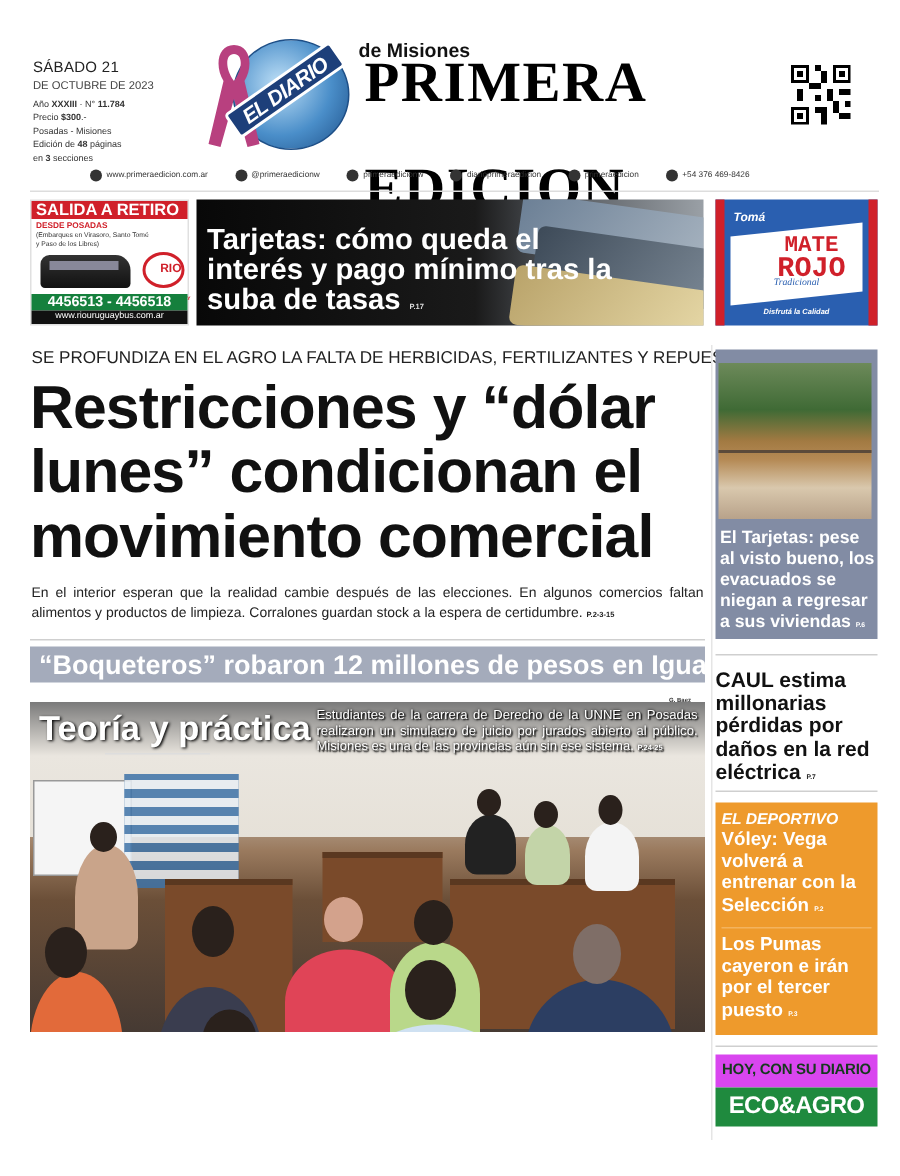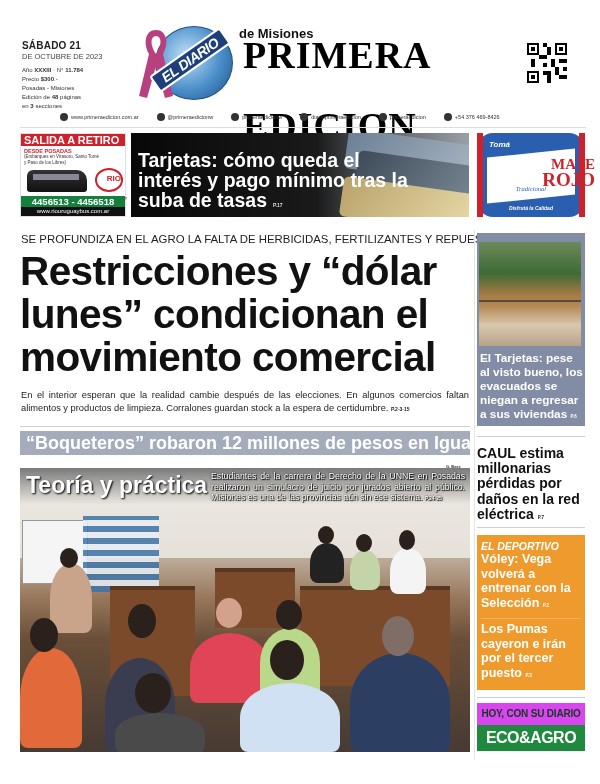--- a/index.html
+++ b/index.html
@@ -1,21 +1,21 @@
 <!DOCTYPE html>
 <html><head>
   <meta charset="utf-8">
   <style>
     * { box-sizing: border-box; margin: 0; padding: 0; }
     html, body { width: 600px; height: 784px; background: #ffffff; overflow: hidden; }
     body { font-family: "Liberation Sans", sans-serif; color: #111; position: relative; }
 
     
     .date-block { position: absolute; left: 22px; top: 40px; width: 110px; }
-    .date-day { font-weight: bold; font-size: 10px; color: #222; letter-spacing: 0.2px; }
+    .date-day { font-weight: normal; font-size: 10px; color: #222; letter-spacing: 0.2px; }
     .date-full { font-size: 7.5px; color: #444; margin-top: 1px; }
     .meta-line { font-size: 6px; color: #333; line-height: 9px; }
     .meta-line b { font-weight: bold; }
     .meta-first { margin-top: 5px; }
 
     .logo { position: absolute; left: 127px; top: 20px; width: 355px; height: 82px; }
     .ribbon { position: absolute; left: 10px; top: 6px; width: 38px; height: 74px; }
     .globe { position: absolute; left: 28px; top: 6px; width: 78px; height: 74px; border-radius: 50%;
       background: radial-gradient(circle at 40% 40%, #bfe0f7 0%, #4a8ec9 55%, #1e4f87 100%); border: 1px solid #1e4f87; }
     .globe-band { position: absolute; left: 20px; top: 30px; width: 86px; height: 20px; background: #1d3f7a;
@@ -49,47 +49,47 @@
     .ad-bus-web { position: absolute; left: 0; top: 73px; width: 104px; height: 9px; background: #111; color: #fff;
       font-size: 6px; line-height: 9px; text-align: center; }
 
     .promo-cards { position: absolute; left: 131px; top: 133px; width: 338px; height: 84px;
       background: linear-gradient(90deg, #080808 0%, #1a1a1a 55%, #4f5358 70%, #9aa0a6 100%); overflow: hidden; }
     .card-deco { position: absolute; width: 130px; height: 40px; border-radius: 5px; transform: rotate(8deg); }
     .promo-kicker { position: absolute; left: 7px; top: 6px; font-size: 9px; color: #eee; }
     .promo-title { position: absolute; left: 7px; top: 17px; width: 270px; font-weight: bold; font-size: 19.5px; line-height: 20px; color: #fff; }
     .promo-page { font-size: 5px; font-weight: bold; color: #ddd; margin-left: 6px; }
 
-    .ad-mate { position: absolute; left: 477px; top: 133px; width: 108px; height: 84px; background: #2a5fb0; border-radius: 16px; }
+    .ad-mate { position: absolute; left: 477px; top: 133px; width: 108px; height: 84px; background: #2a5fb0; }
     .ad-mate-redstripe { position: absolute; left: 0; top: 0; width: 6px; height: 84px; background: #d0202a; }
     .ad-mate-redstripe.r { left: auto; right: 0; }
     .ad-mate-toma { position: absolute; left: 12px; top: 7px; color: #fff; font-style: italic; font-weight: bold; font-size: 8px; }
     .ad-mate-banner { position: absolute; left: 10px; top: 20px; width: 88px; height: 46px; background: #fff; transform: skewY(-6deg); }
-    .ad-mate-brand { position: absolute; left: 10px; top: 20px; width: 108px; text-align: right; color: #d0202a;
-      font-family: Liberation Serif, serif; font-weight: bold; font-size: 15px; line-height: 14px; }
+    .ad-mate-brand { position: absolute; left: 10px; top: 20px; width: 108px; text-align: center; color: #d0202a;
+      font-family: Liberation Mono, monospace; font-weight: bold; font-size: 15px; line-height: 14px; }
     .ad-mate-trad { position: absolute; left: 10px; top: 52px; width: 88px; text-align: center; font-family: "Liberation Serif", serif;
       font-style: italic; font-size: 6.5px; color: #2a5fb0; }
     .ad-mate-slogan { position: absolute; left: 10px; top: 72px; width: 88px; text-align: center; color: #fff; font-size: 5px; font-style: italic; font-weight: bold; }
 
     
     .main-kicker { position: absolute; left: 21px; top: 233px; font-size: 11.4px; color: #222; letter-spacing: 0px; }
     .main-headline { position: absolute; left: 20px; top: 250px; width: 450px; font-weight: bold; font-size: 40.5px;
       line-height: 43px; color: #111; letter-spacing: -0.6px; }
     .main-summary { position: absolute; left: 21px; top: 389px; width: 448px; font-size: 9.3px; line-height: 13px; color: #222; text-align: justify; }
     .page-ref { font-size: 5px; font-weight: bold; color: #222; }
     .rule { position: absolute; height: 1px; background: #cfcfcf; }
 
     .boq-band { position: absolute; left: 20px; top: 431px; width: 450px; height: 24px; background: #a4abbb; }
     .boq-text { position: absolute; left: 6px; top: 2px; font-weight: bold; font-size: 18px; line-height: 20px; color: #fff; white-space: nowrap; }
     .boq-page { font-size: 5px; color: #fff; }
 
     .credit { position: absolute; left: 446px; top: 464px; font-size: 4px; font-weight: bold; color: #333; }
 
     
-    .photo { position: absolute; left: 20px; top: 468px; width: 450px; height: 284px; overflow: hidden;
+    .photo { position: absolute; left: 20px; top: 468px; width: 450px; height: 220px; overflow: hidden;
       background: linear-gradient(180deg, #c9c5bf 0%, #dcd8d0 20%, #9a7a5e 45%, #6b4f38 60%, #463a33 100%); }
     .photo-wall { position: absolute; left: 0; top: 0; width: 450px; height: 90px; background: linear-gradient(180deg, #7a7a7a 0%, #eae6df 40%, #e6e1d8 100%); }
     .photo-panel { position: absolute; left: 63px; top: 48px; width: 76px; height: 76px;
       background: repeating-linear-gradient(0deg, #3e73a8 0 6px, #e8eef4 6px 12px), #3e73a8; opacity: 0.85; }
     .photo-screen { position: absolute; left: 2px; top: 52px; width: 66px; height: 64px; background: #f5f5f5; border: 1px solid #999; }
     .photo-desk { position: absolute; height: 40px; background: #7a4a2a; border-top: 4px solid #5a3820; }
     .person { position: absolute; border-radius: 50% 50% 8px 8px; }
     .person-head { position: absolute; border-radius: 50%; background: #2a211c; }
     .photo-title { position: absolute; left: 6px; top: 4px; font-weight: bold; font-size: 23px; color: #fff; text-shadow: 1px 1px 2px #000; }
     .photo-underline { position: absolute; left: 50px; top: 34px; width: 70px; height: 1px; background: #ddd; }

